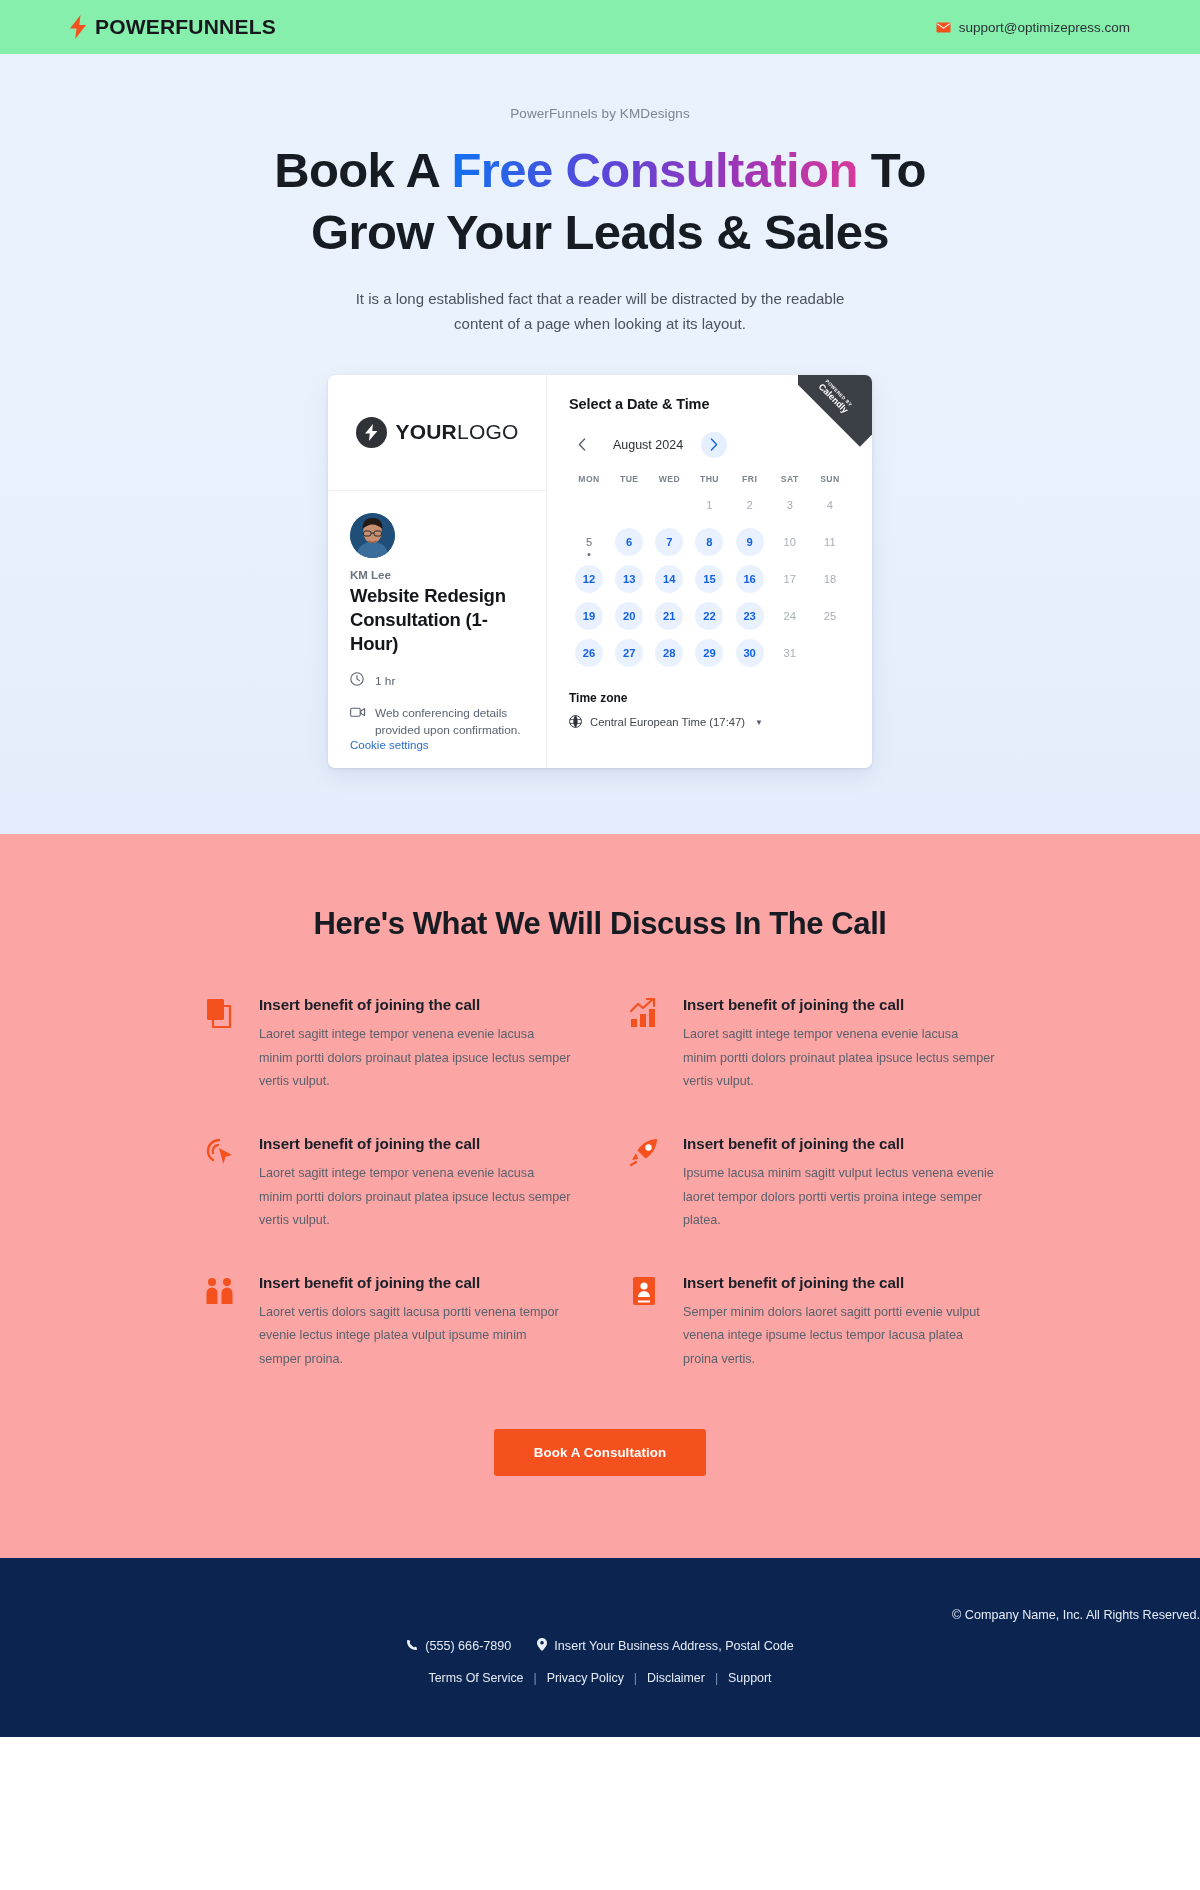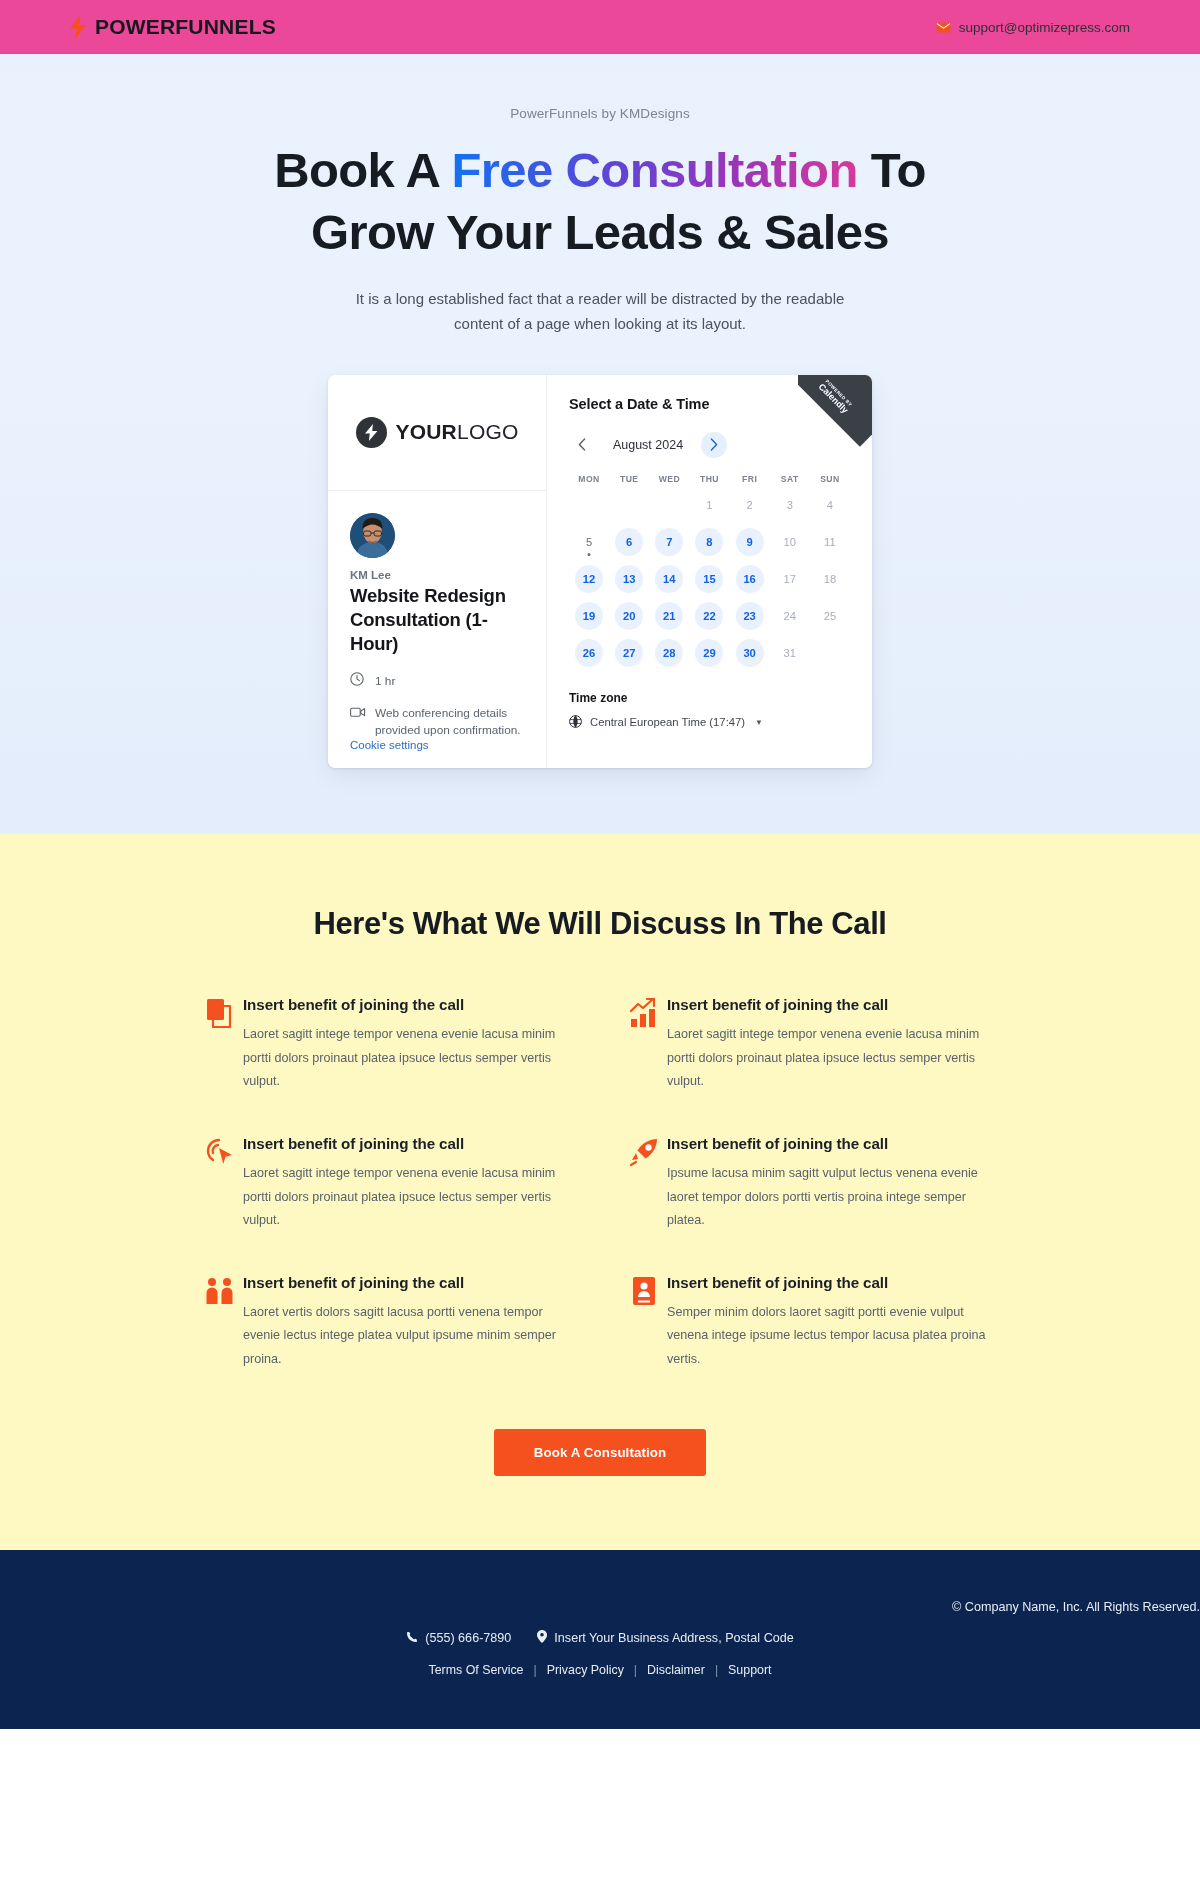--- a/index.html
+++ b/index.html
@@ -8,21 +8,21 @@
     width: 1200px;
     font-family: "Liberation Sans", sans-serif;
     background: #ffffff;
     color: #1b2028;
     -webkit-font-smoothing: antialiased;
   }
 
   
   .topbar {
     height: 54px;
-    background: #ec4899;
+    background: #86efac;
     display: flex;
     align-items: center;
     justify-content: space-between;
     padding: 0 70px;
   }
   .brand { display: flex; align-items: center; gap: 8px; }
   .bolt-mark {
     width: 17px; height: 24px;
     display: block;
   }
@@ -256,37 +256,37 @@
     width: 64px;
     transform: rotate(45deg);
     text-align: center;
     color: #fff;
     line-height: 1.15;
   }
   .ribbon-txt .pb { font-size: 4.6px; letter-spacing: .4px; display:block; font-weight:700;}
   .ribbon-txt .cl { font-size: 9px; font-weight: 800; display:block; }
 
   
-  .benefits { background: #fef9c3; padding: 72px 0 0; }
+  .benefits { background: #fca5a5; padding: 72px 0 8px; }
   .sec-title {
     text-align: center;
     font-size: 31px;
     font-weight: 800;
     color: #171b22;
     letter-spacing: -.4px;
   }
   .bgrid {
     width: 790px;
     margin: 54px auto 0;
     display: grid;
     grid-template-columns: 1fr 1fr;
     column-gap: 58px;
     row-gap: 42px;
   }
-  .bitem { display: flex; gap: 8px; }
+  .bitem { display: flex; gap: 24px; }
   .bicon { flex: 0 0 30px; padding-top: 2px; }
   .btitle {
     font-size: 15.2px;
     font-weight: 700;
     color: #1b2028;
     letter-spacing: -.1px;
   }
   .btext {
     margin-top: 10px;
     font-size: 12.6px;

